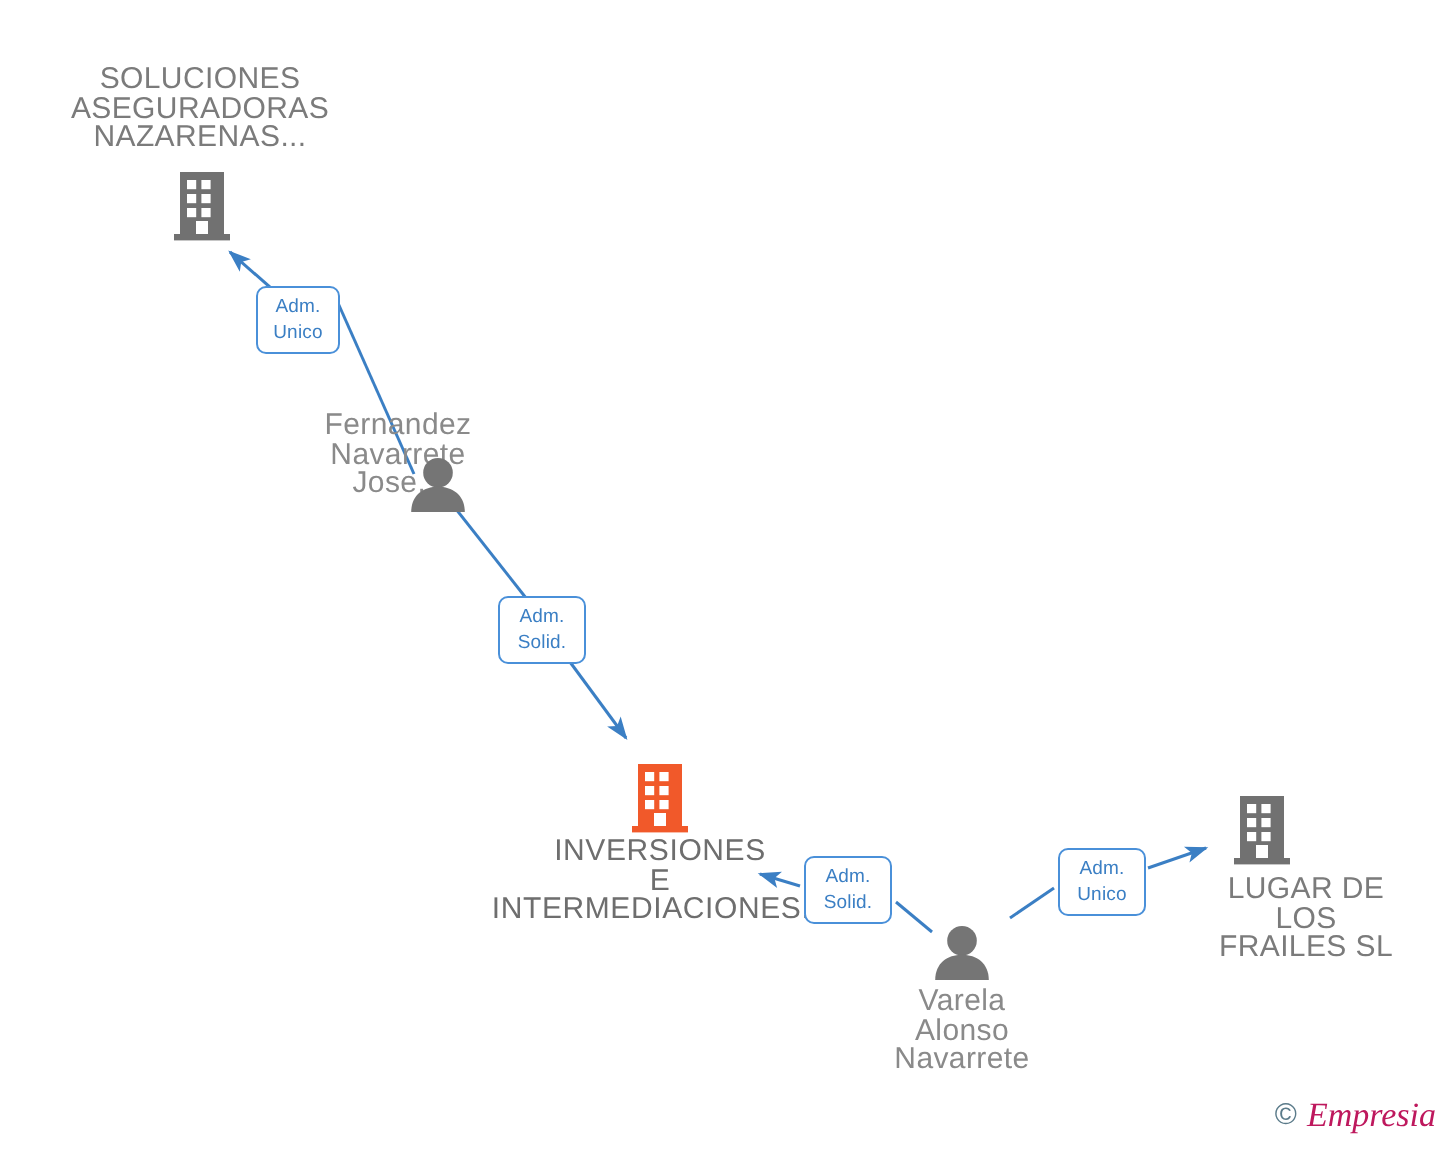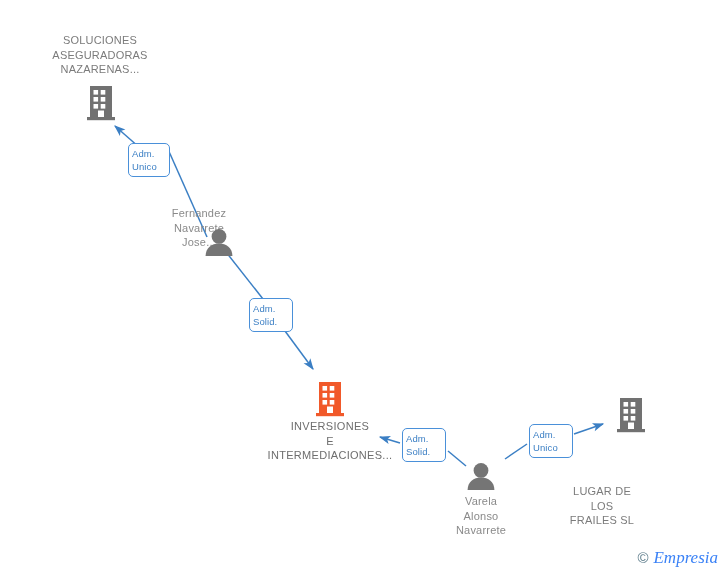--- a/index.html
+++ b/index.html
@@ -13,40 +13,40 @@
   #canvas{position:absolute;left:0;top:0;width:728px;height:575px;}
   svg.edges{position:absolute;left:0;top:0;width:728px;height:575px;pointer-events:none;}
 
   .node{position:absolute;}
 
   
   .nlabel{
     position:absolute;
     text-align:center;
     color:#808080;
-    font-size:11px;
+    font-size:15px;
     line-height:14.5px;
     letter-spacing:.2px;
     white-space:pre-line;
   }
   .nlabel.company{color:#7b7b7b;}
   .nlabel.company.bold{font-weight:normal;color:#6e6e6e;letter-spacing:.3px;}
   .nlabel.person{color:#8a8a8a;}
 
   
   .chip{
     position:absolute;
     box-sizing:border-box;
     border:1.4px solid #4a90d9;
     border-radius:5px;
     background:#ffffff;
     color:#3b7fc4;
     font-size:9.5px;
     line-height:12.5px;
-    text-align:left;
+    text-align:center;
     padding:4px 3px 20px 3px;
     white-space:pre-line;
     letter-spacing:.1px;
   }
 
   
   .icon{position:absolute;}
 </style>
 </head>
 <body>
@@ -154,22 +154,22 @@
       <rect x="7.5" y="5" width="4.6" height="4.6" fill="#ffffff"></rect>
       <rect x="14.7" y="5" width="4.6" height="4.6" fill="#ffffff"></rect>
       <rect x="7.5" y="12" width="4.6" height="4.6" fill="#ffffff"></rect>
       <rect x="14.7" y="12" width="4.6" height="4.6" fill="#ffffff"></rect>
       <rect x="7.5" y="19" width="4.6" height="4.6" fill="#ffffff"></rect>
       <rect x="14.7" y="19" width="4.6" height="4.6" fill="#ffffff"></rect>
       <rect x="12.0" y="25.5" width="6.0" height="6.5" fill="#ffffff"></rect>
     </svg>
   </div>
 
-  <div class="nlabel company" style="left:552px;top:438px;width:100px;margin-top:46px;">LUGAR DE
+  <div class="nlabel company" style="left:603px;top:438px;width:100px;">LUGAR DE
 LOS
 FRAILES  SL</div>
 
   <div style="position:absolute;right:10px;bottom:9px;display:flex;align-items:center;gap:5px;">
     <span style="color:#5b7b8a;font-size:15px;line-height:15px;">©</span>
-    <span style="color:#3b82f6;font-size:17px;font-style:italic;font-family:'Liberation Serif',serif;line-height:17px;text-align:right;">Empresia</span>
+    <span style="color:#be185d;font-size:17px;font-style:italic;font-family:'Liberation Serif',serif;line-height:17px;text-align:right;">Empresia</span>
   </div>
 
 </div>
 
 </body></html>

